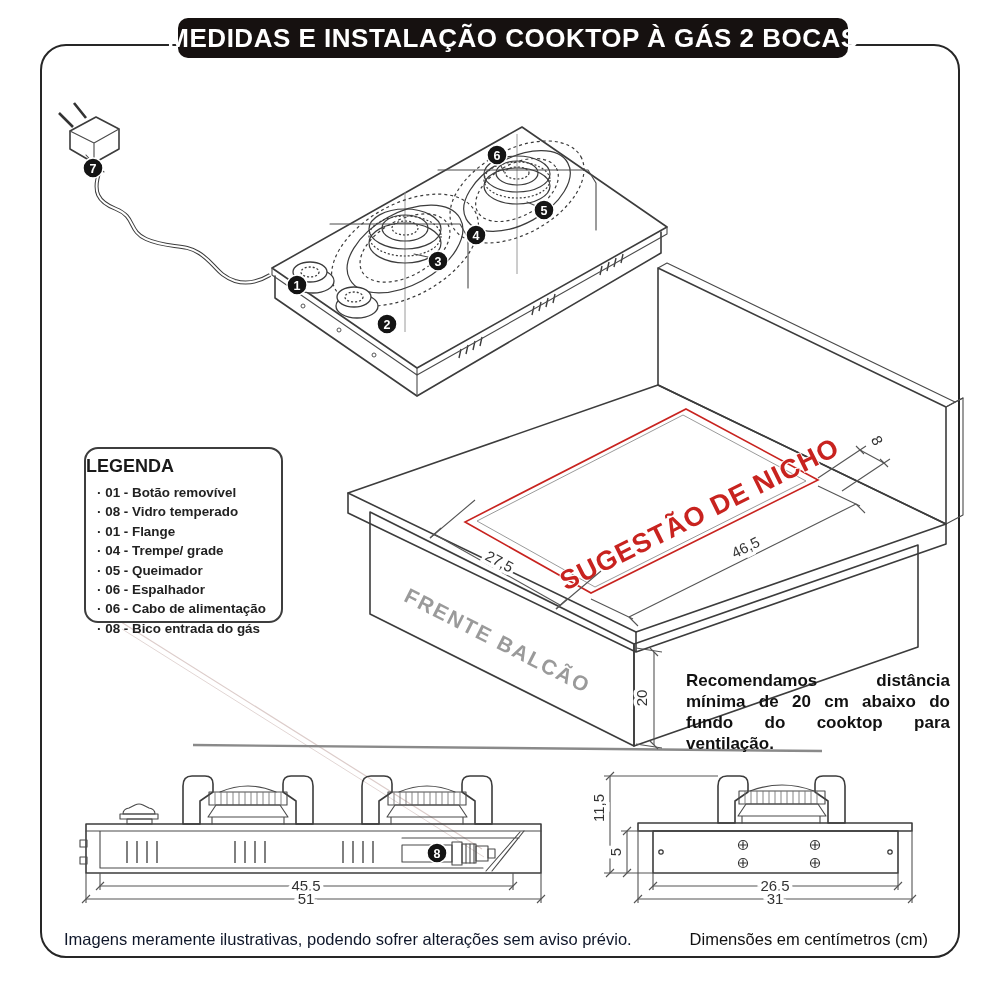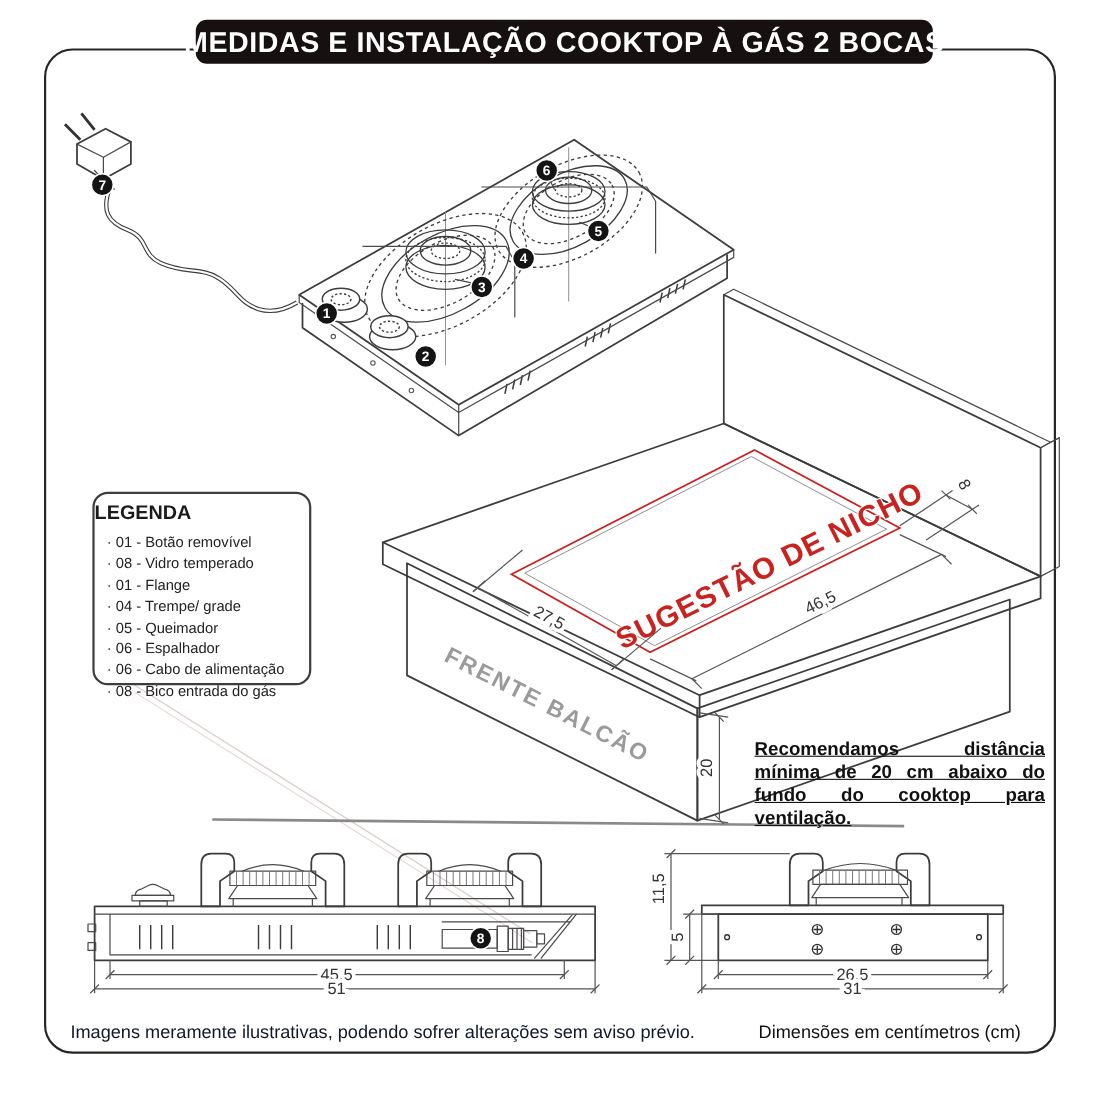--- a/index.html
+++ b/index.html
@@ -7,23 +7,23 @@
         font-family:"Liberation Sans", sans-serif;color:#1a1a1a;}
   .page-border{position:absolute;left:40px;top:44px;width:916px;height:910px;
         border:2.5px solid #262626;border-radius:26px;}
   .title-banner{position:absolute;left:178px;top:18px;width:670px;height:40px;
         background:#161110;border-radius:10px;display:flex;align-items:center;justify-content:center;}
   .title-banner span{color:#fff;font-weight:bold;font-size:26px;letter-spacing:.5px;white-space:nowrap;}
   .legend-box{position:absolute;left:84px;top:447px;width:199px;height:176px;
         border:2px solid #3d3d3d;border-radius:14px;background:#fff;box-sizing:border-box;padding-top:7px;}
   .legend-title{text-align:left;font-weight:bold;font-size:18px;color:#1a1a1a;}
   .legend-items{margin-top:6px;padding-left:11px;}
-  .legend-items div{font-size:13.4px;font-weight:normal;line-height:19.4px;color:#222;white-space:nowrap;}
+  .legend-items div{font-size:13.4px;font-weight:bold;line-height:19.4px;color:#222;white-space:nowrap;}
   .recommend{position:absolute;left:686px;top:670px;width:264px;font-size:17px;font-weight:bold;
-        line-height:21px;text-align:justify;color:#111;text-decoration:underline;}
+        line-height:21px;text-align:justify;color:#111;}
   .footer-left{position:absolute;left:64px;top:930px;font-size:16.5px;color:#0f172a;}
   .footer-right{position:absolute;right:72px;top:930px;font-size:16.5px;color:#111;}
   svg{position:absolute;left:0;top:0;}
   .ln{stroke:#3c3c3c;stroke-width:1.6;fill:none;stroke-linecap:round;stroke-linejoin:round;}
   .ln2{stroke:#4a4a4a;stroke-width:1.1;fill:none;stroke-linecap:round;stroke-linejoin:round;}
   .lt{stroke:#8f8f8f;stroke-width:.9;fill:none;}
   .dim{stroke:#555;stroke-width:1.1;fill:none;}
   .red{stroke:var(--red,#c8231f);stroke-width:1.6;fill:none;}
   .dimtxt{font-family:"Liberation Sans",sans-serif;font-size:15px;fill:#333;
         paint-order:stroke;stroke:#fff;stroke-width:7px;}

